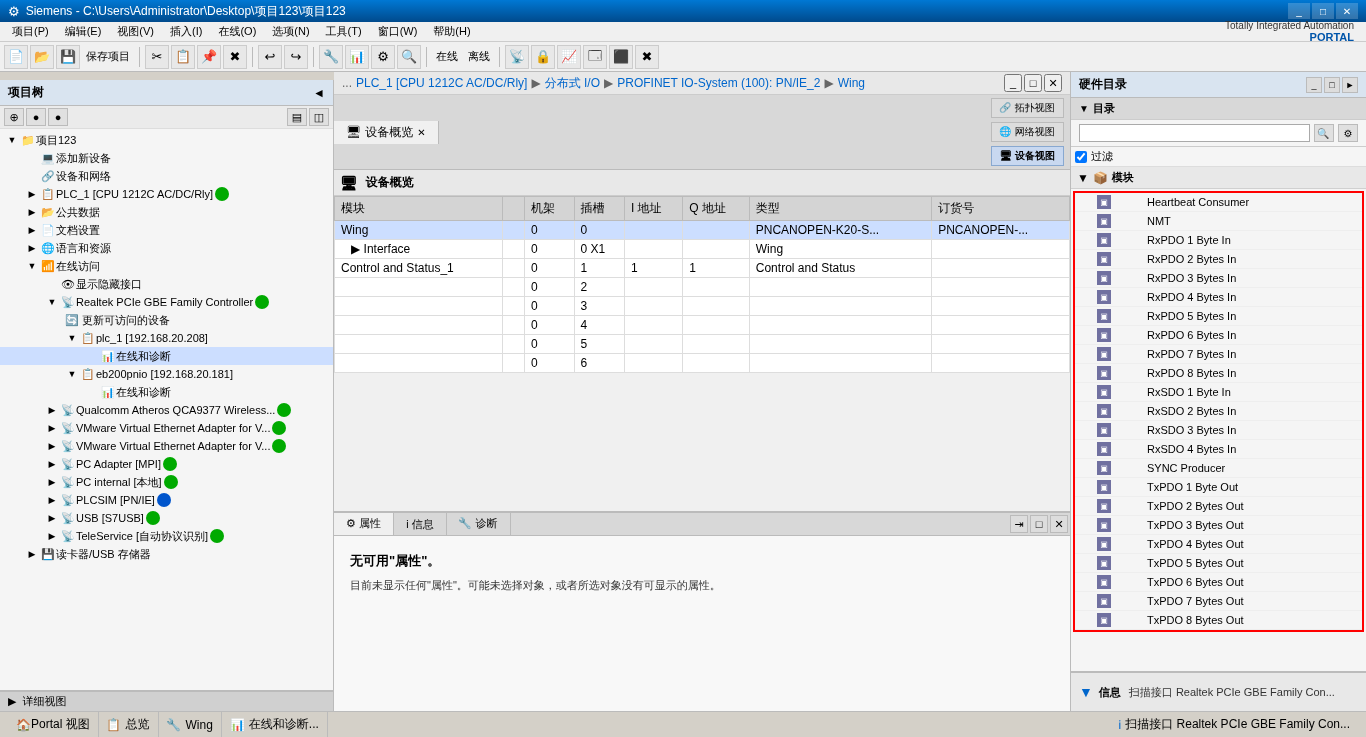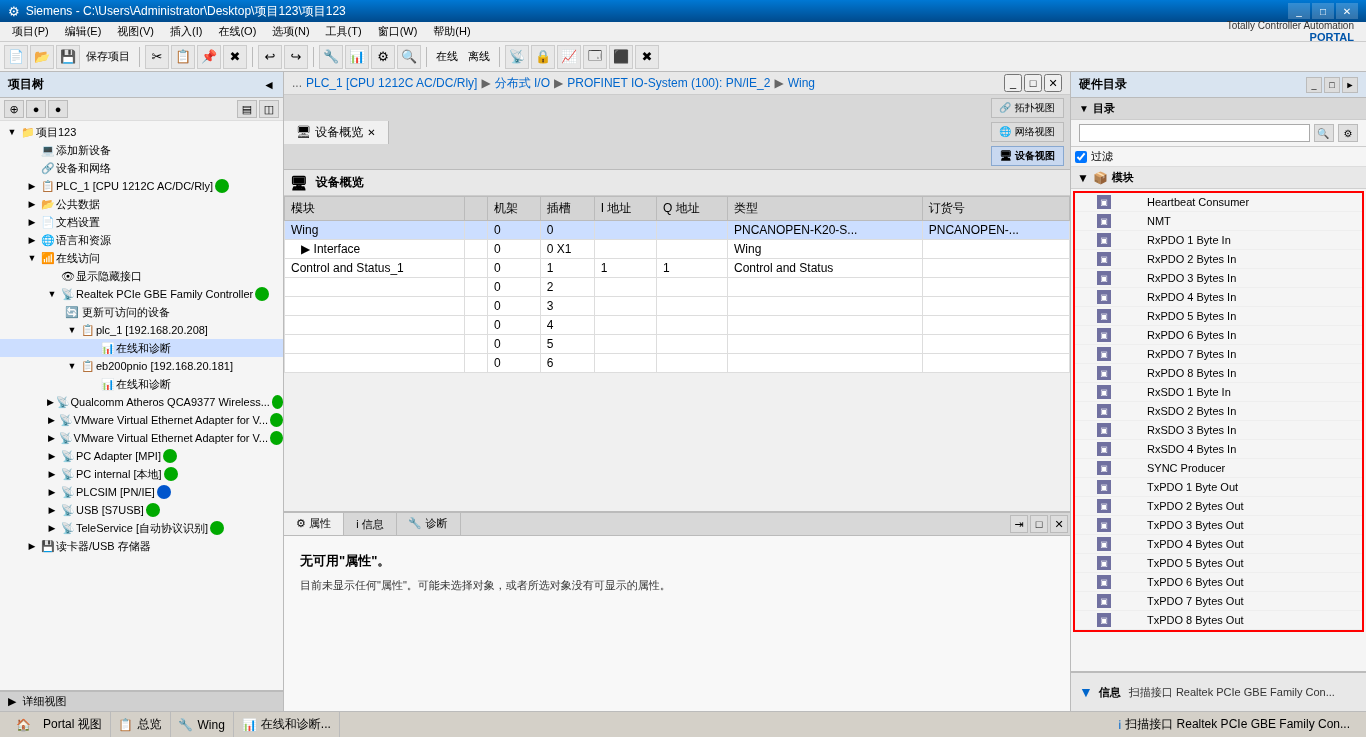--- a/index.html
+++ b/index.html
@@ -53,25 +53,26 @@
     .toolbar-right { margin-left: auto; font-size: 11px; color: #333; }
 
     
     .main-layout {
       display: flex;
       height: calc(737px - 22px - 20px - 30px - 26px);
     }
 
     
     .left-panel {
-      width: 284px;
+      width: 334px;
       background: #f5f5f5;
       border-right: 1px solid #bbb;
       display: flex;
       flex-direction: column;
+      margin-top: 8px;
     }
     .panel-header {
       background: #d9e4f0;
       padding: 4px 8px;
       font-weight: bold;
       font-size: 12px;
       border-bottom: 1px solid #bbb;
       display: flex;
       align-items: center;
       justify-content: space-between;
@@ -309,21 +310,21 @@
   <span class="menu-item">项目(P)</span>
   <span class="menu-item">编辑(E)</span>
   <span class="menu-item">视图(V)</span>
   <span class="menu-item">插入(I)</span>
   <span class="menu-item">在线(O)</span>
   <span class="menu-item">选项(N)</span>
   <span class="menu-item">工具(T)</span>
   <span class="menu-item">窗口(W)</span>
   <span class="menu-item">帮助(H)</span>
   <div class="toolbar-right" style="margin-left:auto; text-align:right; padding-right:8px;">
-    <div style="font-size:10px;">Totally Controller Automation</div>
+    <div style="font-size:10px;">Totally Integrated Automation</div>
     <div style="font-size:11px; font-weight:bold; color:#0055aa;">PORTAL</div>
   </div>
 </div>
 
 <div class="toolbar">
   <button class="toolbar-btn">📄</button>
   <button class="toolbar-btn">📂</button>
   <button class="toolbar-btn">💾</button>
   <span style="font-size:11px; padding: 0 4px;">保存项目</span>
   <div class="toolbar-separator"></div>
@@ -822,21 +823,21 @@
       <span style="font-size:11px; color:#333;">扫描接口 Realtek PCIe GBE Family Con...</span>
     </div>
 
   </div>
 
 </div>
 
 <div class="status-bar">
   <div class="status-item">
     <span>🏠</span>
-    <span style="margin-left:12px;">Portal 视图</span>
+    <span style="margin-left:0;">Portal 视图</span>
   </div>
   <div class="status-item">
     <span>📋</span>
     <span style="margin-left:4px;">总览</span>
   </div>
   <div class="status-item">
     <span>🔧</span>
     <span style="margin-left:4px;">Wing</span>
   </div>
   <div class="status-item">

